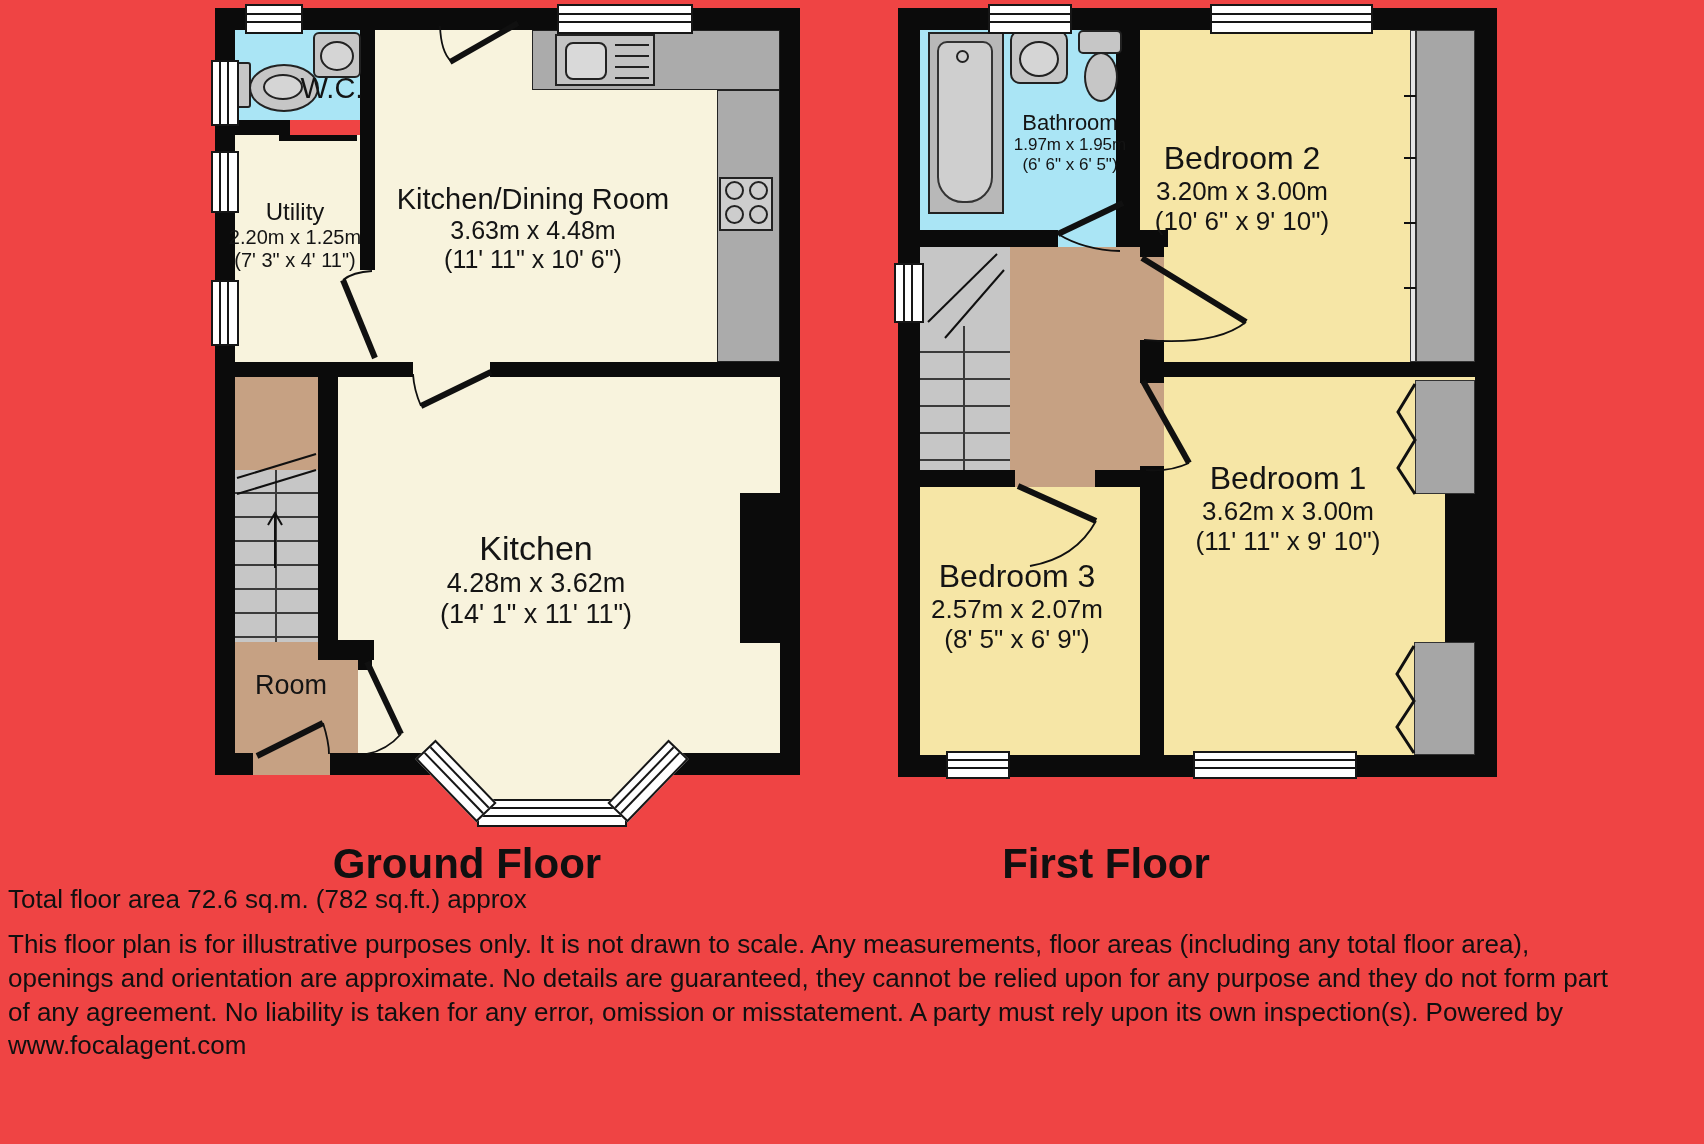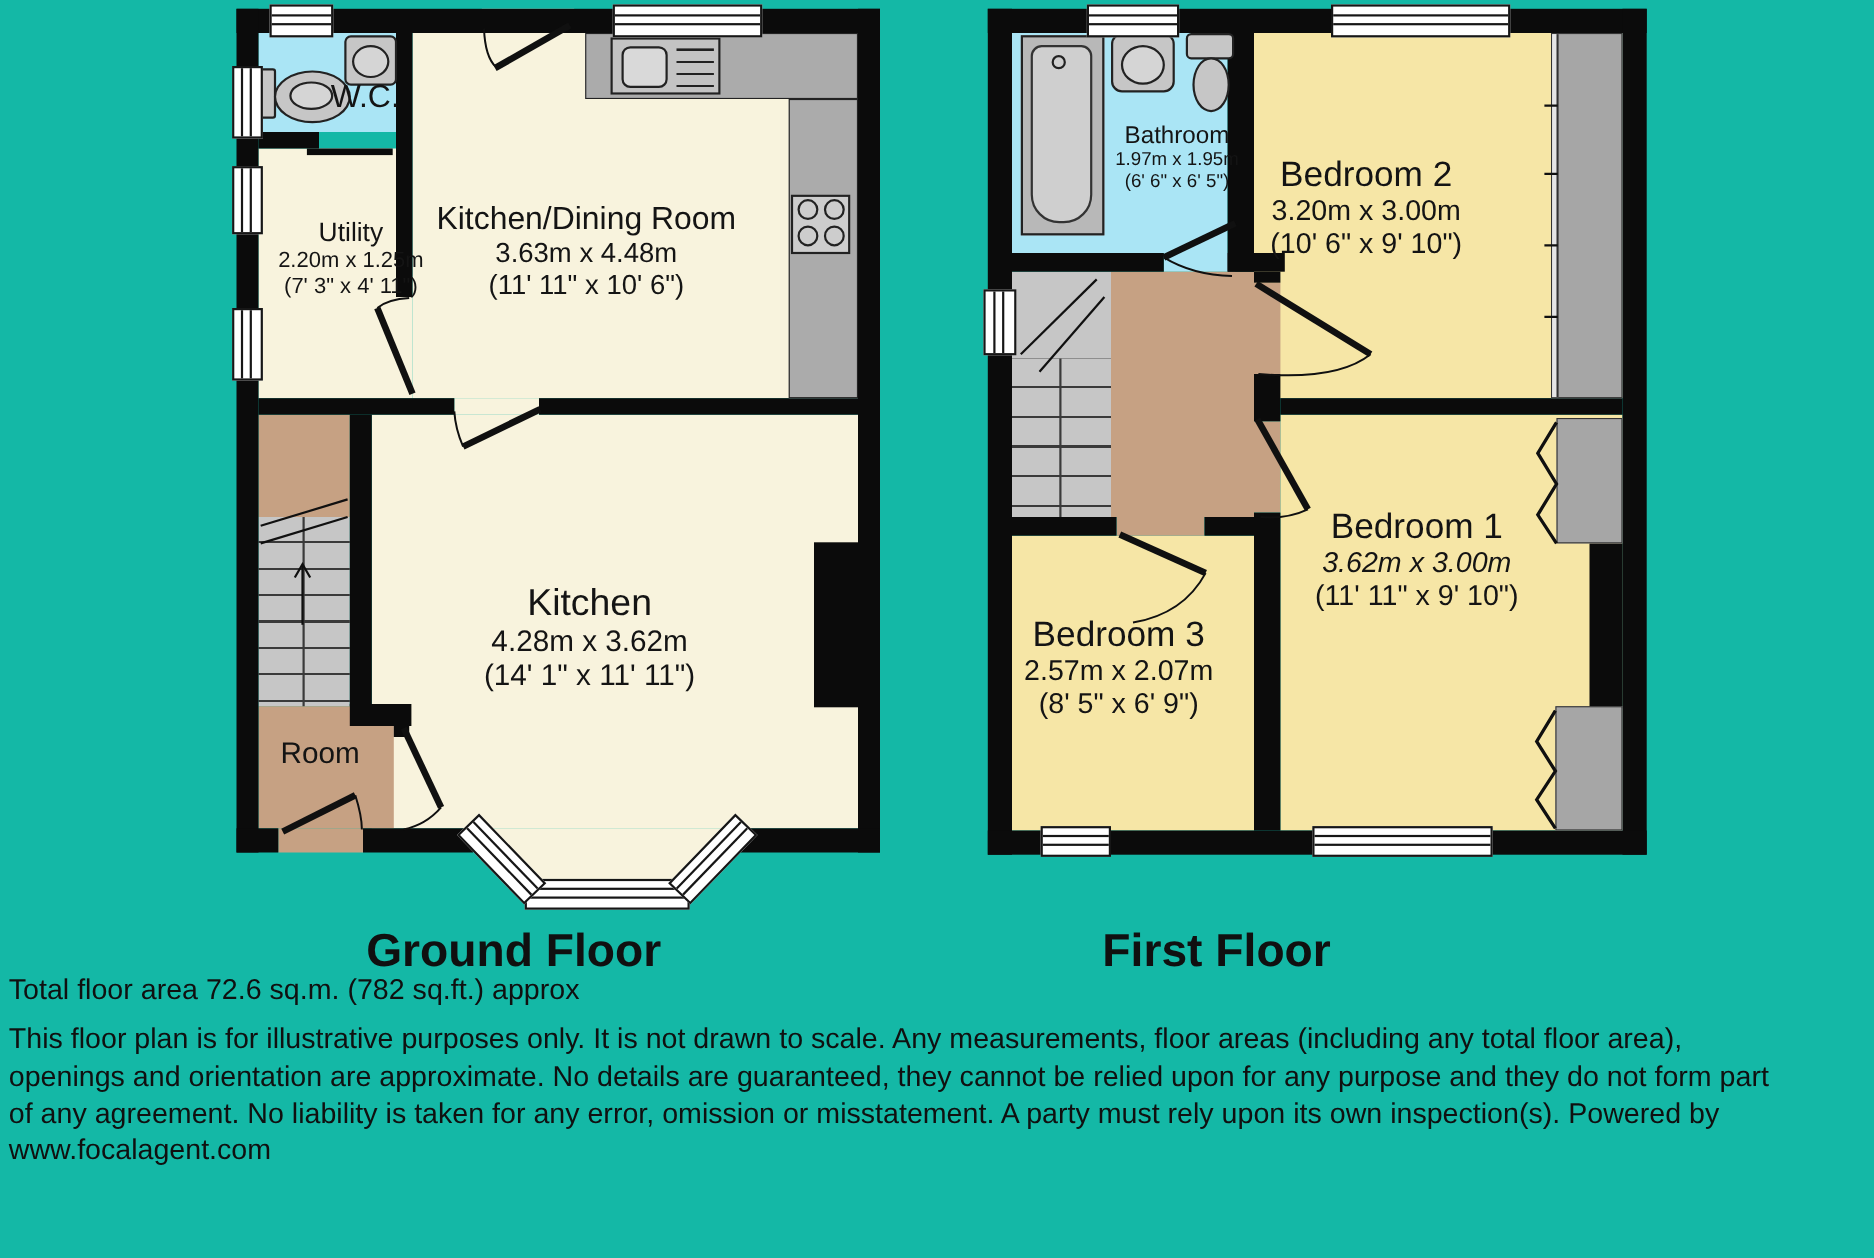--- a/index.html
+++ b/index.html
@@ -1,16 +1,16 @@
 <!DOCTYPE html>
 <html style="--wall: #0b0b0b; --cream: #f8f3dd; --bedroom: #f6e6a6; --wet: #aae5f5; --brown: #c6a183; --stairs: #c6c6c6; --counter: #ababab; --wardrobe: #a6a6a6;"><head>
 <meta charset="utf-8">
 <style>
   html,body{margin:0;padding:0;background:#ffffff;}
-  #stage{position:relative;width:1704px;height:1144px;background:#14b8a6;overflow:hidden;
+  #stage{position:relative;width:1704px;height:1144px;background:#ef4444;overflow:hidden;
          font-family:"Liberation Sans", sans-serif;color:#111;}
   .plan{position:absolute;}
   .room{position:absolute;z-index:1;}
   .fill{position:absolute;z-index:1;}
   .wall{position:absolute;background:var(--wall,#0b0b0b);z-index:2;}
   .fix{position:absolute;z-index:3;box-sizing:border-box;border:2px solid #222;background:#c6c6c6;}
   .sub{position:absolute;box-sizing:border-box;}
   .win{position:absolute;z-index:5;background:#fff;border:2px solid #161616;box-sizing:border-box;}
   .win.h::before,.win.h::after{content:"";position:absolute;left:0;right:0;height:2px;background:#161616;}
   .win.h::before{top:27%;} .win.h::after{top:58%;}
@@ -113,21 +113,21 @@
       <path d="M108,715 Q114,734 114,746" stroke-width="1.8"></path>
       <line x1="22" y1="470" x2="101" y2="446" stroke-width="2"></line>
       <line x1="22" y1="486" x2="101" y2="462" stroke-width="2"></line>
       <line x1="60" y1="560" x2="60" y2="506" stroke-width="2"></line>
       <polyline points="53,517 60,505 67,517" stroke-width="2"></polyline>
     </svg>
 
     <div class="lbl" style="left:57px;top:64px;width:120px;font-size:29px;">
       <div class="nm">W.C.</div>
     </div>
-    <div class="lbl" style="left:24px;top:190px;width:160px;">
+    <div class="lbl" style="left:0;top:190px;width:160px;">
       <div class="nm" style="font-size:24px;">Utility</div>
       <div class="dm" style="font-size:20px;">2.20m x 1.25m</div>
       <div class="dm" style="font-size:20px;">(7' 3" x 4' 11")</div>
     </div>
     <div class="lbl" style="left:158px;top:175px;width:320px;">
       <div class="nm" style="font-size:29px;">Kitchen/Dining Room</div>
       <div class="dm" style="font-size:25px;">3.63m x 4.48m</div>
       <div class="dm" style="font-size:25px;">(11' 11" x 10' 6")</div>
     </div>
     <div class="lbl" style="left:141px;top:521px;width:360px;">
@@ -215,21 +215,21 @@
       <div class="dm" style="font-size:17px;">1.97m x 1.95m</div>
       <div class="dm" style="font-size:17px;">(6' 6" x 6' 5")</div>
     </div>
     <div class="lbl" style="left:194px;top:132px;width:300px;">
       <div class="nm" style="font-size:32px;">Bedroom 2</div>
       <div class="dm" style="font-size:26px;">3.20m x 3.00m</div>
       <div class="dm" style="font-size:26px;">(10' 6" x 9' 10")</div>
     </div>
     <div class="lbl" style="left:240px;top:452px;width:300px;">
       <div class="nm" style="font-size:32px;">Bedroom 1</div>
-      <div class="dm" style="font-size:26px;font-style:italic;">3.62m x 3.00m</div>
+      <div class="dm" style="font-size:26px;">3.62m x 3.00m</div>
       <div class="dm" style="font-size:26px;">(11' 11" x 9' 10")</div>
     </div>
     <div class="lbl" style="left:9px;top:550px;width:220px;">
       <div class="nm" style="font-size:32px;">Bedroom 3</div>
       <div class="dm" style="font-size:26px;">2.57m x 2.07m</div>
       <div class="dm" style="font-size:26px;">(8' 5" x 6' 9")</div>
     </div>
   </div>
 
   <div class="title" style="left:217px;top:840px;width:500px;">Ground Floor</div>

